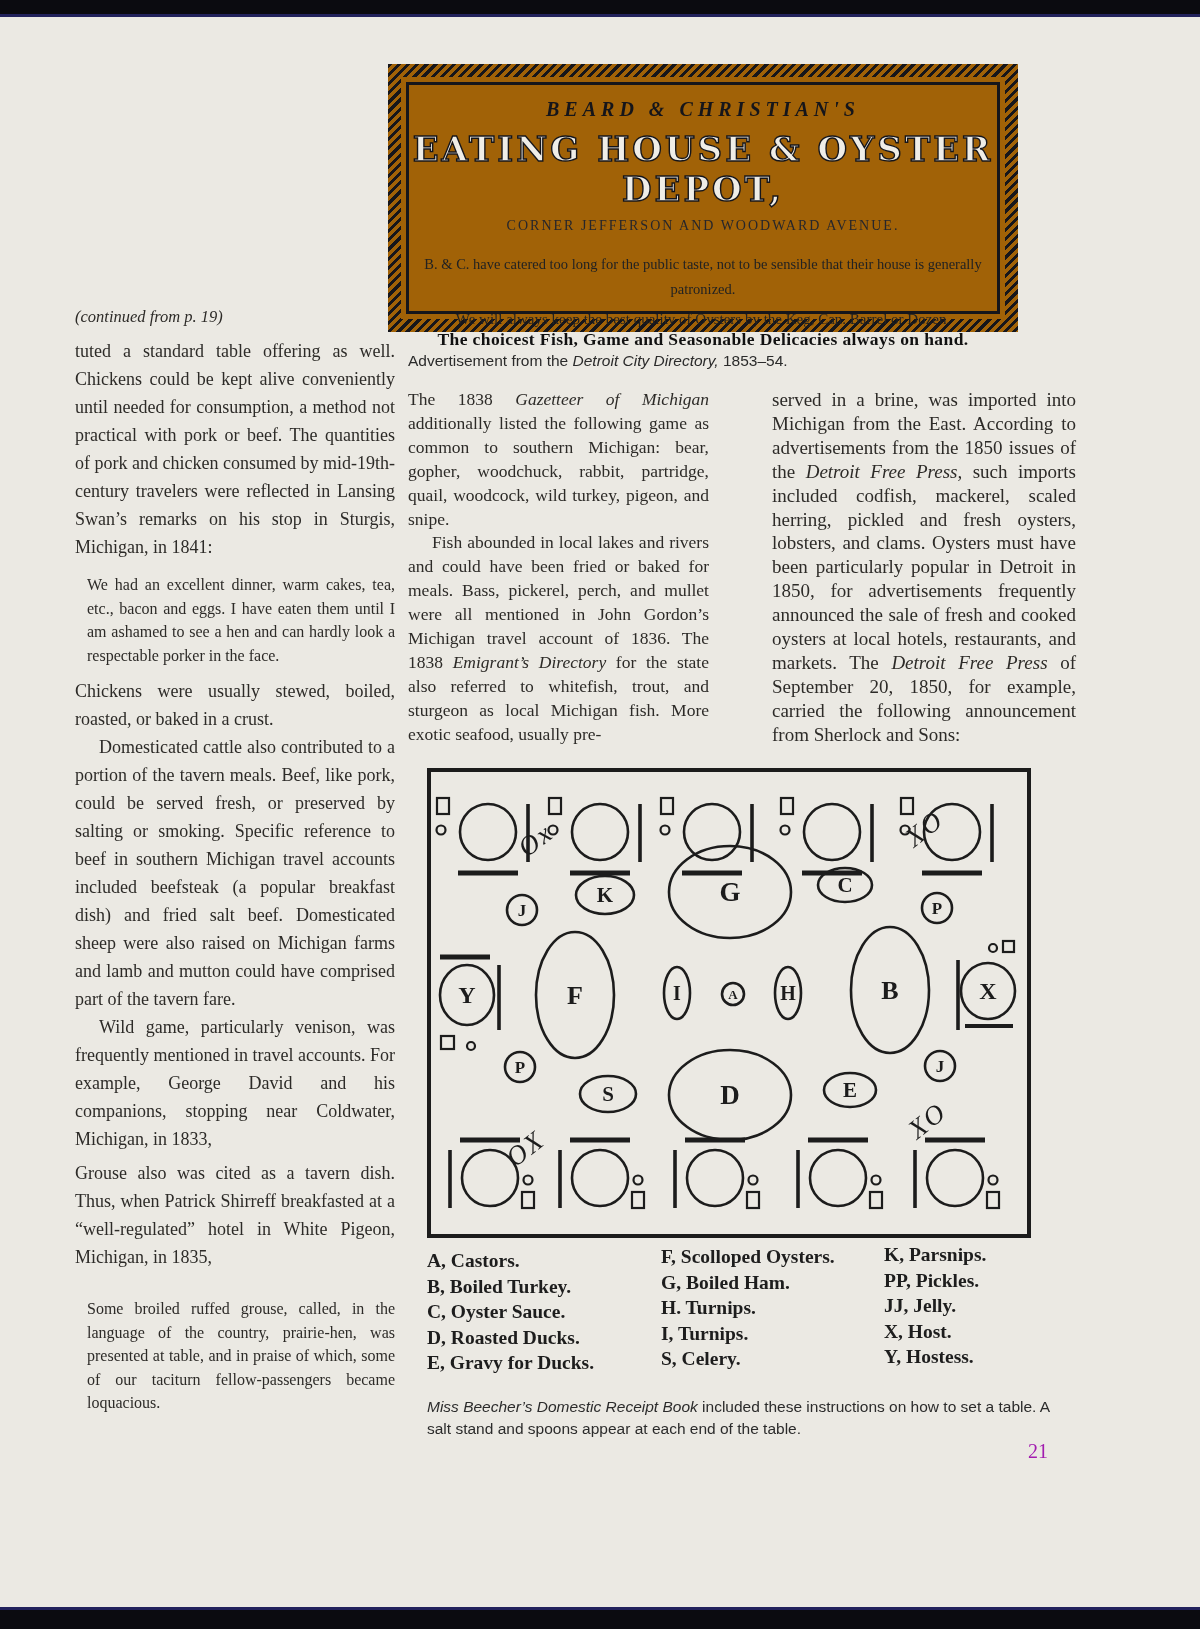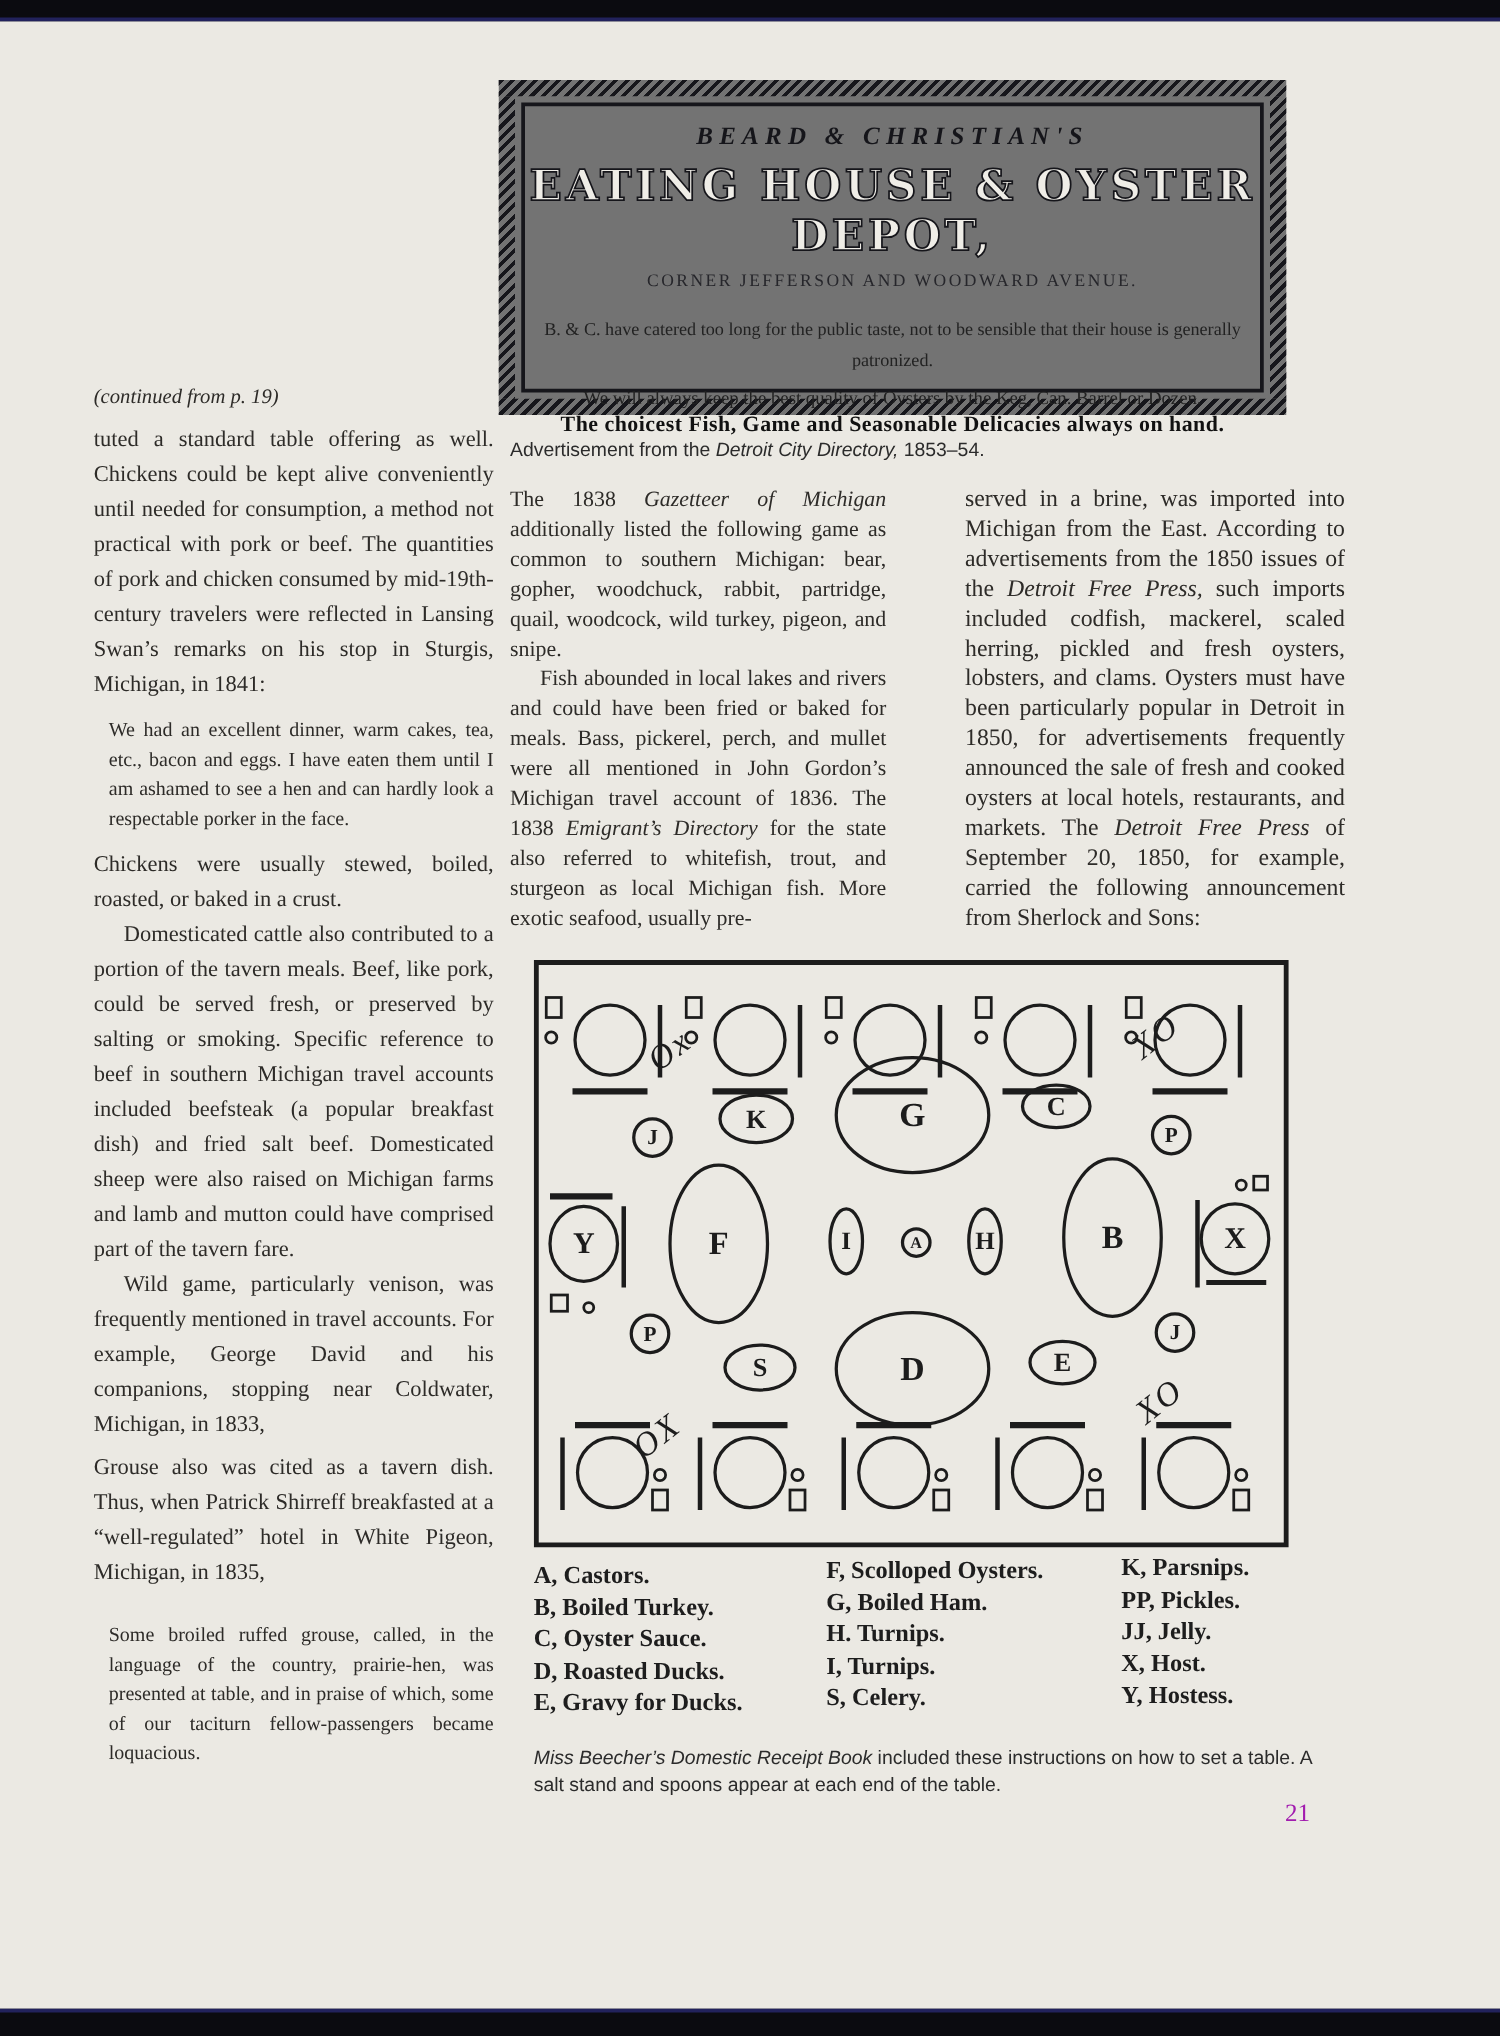--- a/index.html
+++ b/index.html
@@ -2,24 +2,24 @@
 <html><head>
 <meta charset="utf-8">
 <style>
   html,body{margin:0;padding:0;}
   body{width:1200px;height:1629px;position:relative;background:#b9b6af;font-family:"Liberation Serif","DejaVu Serif",serif;}
   .page{position:absolute;left:0;top:0;width:1200px;height:1629px;background:#ebe9e3;overflow:hidden;}
   .band-top{position:absolute;left:0;top:0;width:1200px;height:14px;background:#0b0b10;border-bottom:3px solid #22225c;}
   .band-bottom{position:absolute;left:0;bottom:0;width:1200px;height:19px;background:#0b0b10;border-top:3px solid #22225c;}
 
   
-  .ad{position:absolute;left:399px;top:64px;width:630px;height:268px;box-sizing:border-box;
+  .ad{position:absolute;left:388px;top:64px;width:630px;height:268px;box-sizing:border-box;
       border:13px solid transparent;
       border-image:repeating-linear-gradient(135deg,#16161b 0 3px,rgba(22,22,27,0) 3px 6.5px) 13;
-      background:#737373;padding:5px;}
+      background:#a16207;padding:5px;}
   .ad-inner{border:3px solid #16161b;height:100%;box-sizing:border-box;text-align:center;
       display:flex;flex-direction:column;justify-content:flex-start;padding-top:13px;}
   .ad-title{font-size:20px;font-weight:bold;font-style:italic;letter-spacing:5px;color:#15151a;}
   .ad-headline{font-size:34px;font-weight:bold;letter-spacing:3px;margin-top:8px;color:#15151a;font-family:"DejaVu Serif",serif;}
   @supports (-webkit-text-stroke:1px #000){
     .ad-headline{color:#efede7;-webkit-text-stroke:1.4px #15151a;}
   }
   .ad-address{font-size:14px;letter-spacing:2px;margin-top:9px;color:#26262b;}
   .ad-rule{width:150px;height:1.5px;background:#26262b;margin:10px auto 6px auto;}
   .ad-blurb{font-size:14.5px;color:#222;line-height:1.75;max-width:580px;margin:2px auto 0 auto;}
@@ -37,21 +37,21 @@
   .para{margin:0;}
   .para.indent{text-indent:24px;}
   .quote{margin:12px 0 10px 12px;font-size:16px;line-height:23.5px;}
 
   
   .diagram{position:absolute;left:427px;top:768px;width:604px;height:470px;}
   .legend{position:absolute;left:427px;top:1248px;width:610px;font-size:19.5px;font-weight:bold;color:#1d1d1d;}
   .legend-col{position:absolute;top:0;line-height:25.5px;white-space:nowrap;}
   .legend-col.c1{left:0;}
   .legend-col.c2{left:234px;top:-4px;}
-  .legend-col.c3{left:470px;top:-6px;}
+  .legend-col.c3{left:457px;top:-6px;}
   .diagram-caption{position:absolute;left:427px;top:1396px;width:648px;font-family:"Liberation Sans",sans-serif;
       font-size:15.5px;line-height:22px;color:#2b2b2b;text-align:left;}
   .page-number{position:absolute;left:1028px;top:1440px;font-size:20px;color:#a21caf;}
 </style>
 </head>
 <body>
 
 <div class="page">
   <div class="band-top"></div>
   <div class="band-bottom"></div>

